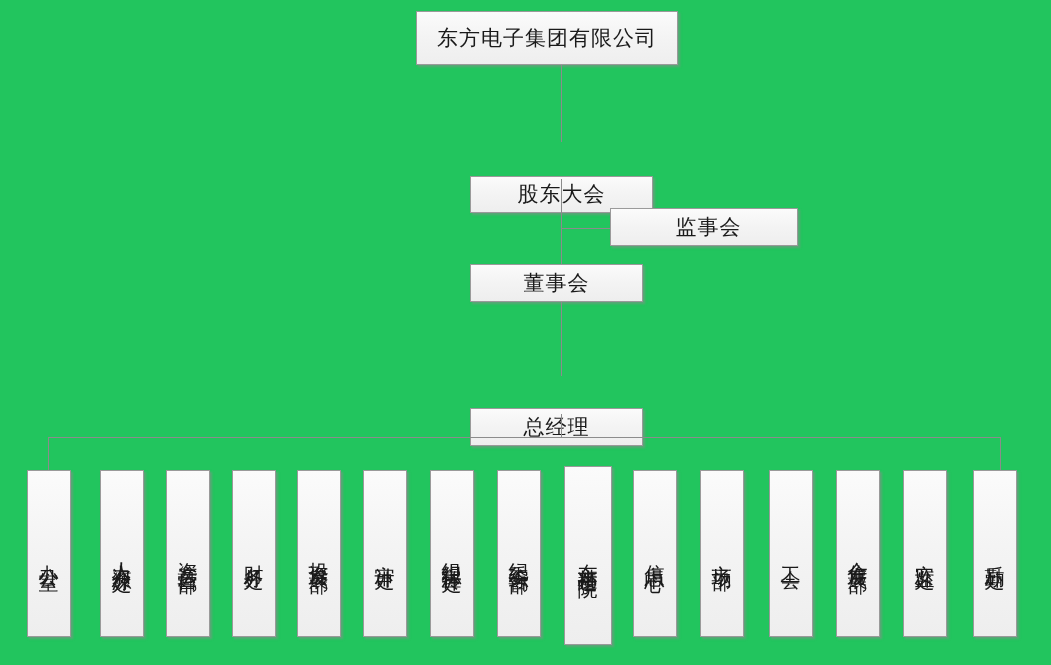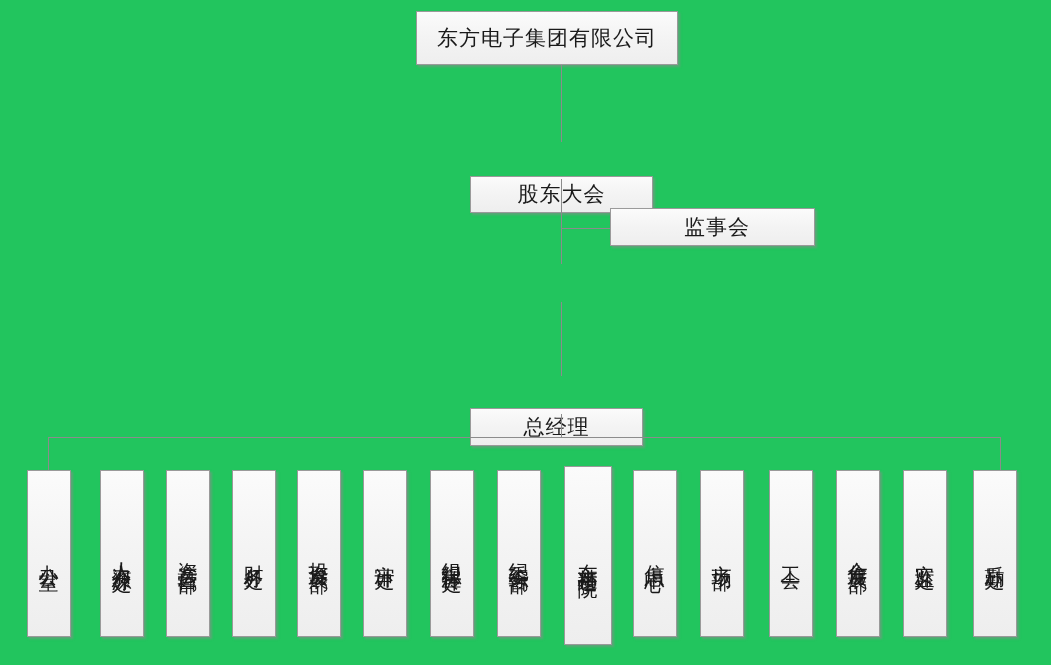--- a/index.html
+++ b/index.html
@@ -79,24 +79,27 @@
   <div class="line v" style="left:561px; top:65px; height:77px;"></div>
 
   <div class="node h" style="left:470px; top:142px; width:183px; height:37px;margin-top:34px;">
     <span>股东大会</span>
   </div>
 
   <div class="line v" style="left:561px; top:179px; height:85px;"></div>
 
   <div class="line h" style="left:561px; top:228px; width:49px;"></div>
 
-  <div class="node h" style="left:610px; top:208px; width:205px; height:38px;padding-left:9px;">
+  <div class="node h" style="left:610px; top:208px; width:188px; height:38px;padding-left:9px;">
     <span>监事会</span>
   </div>
 
+  <div class="node h" style="left:470px; top:264px; width:173px; height:38px;">
+    <span>董事会</span>
+  </div>
 
   <div class="line v" style="left:561px; top:302px; height:74px;"></div>
 
   <div class="node h" style="left:470px; top:376px; width:173px; height:38px;margin-top:32px;">
     <span>总经理</span>
   </div>
 
   <div class="line v" style="left:561px; top:414px; height:23px;"></div>
 
   <div class="line h" style="left:48px; top:437px; width:953px;"></div>

